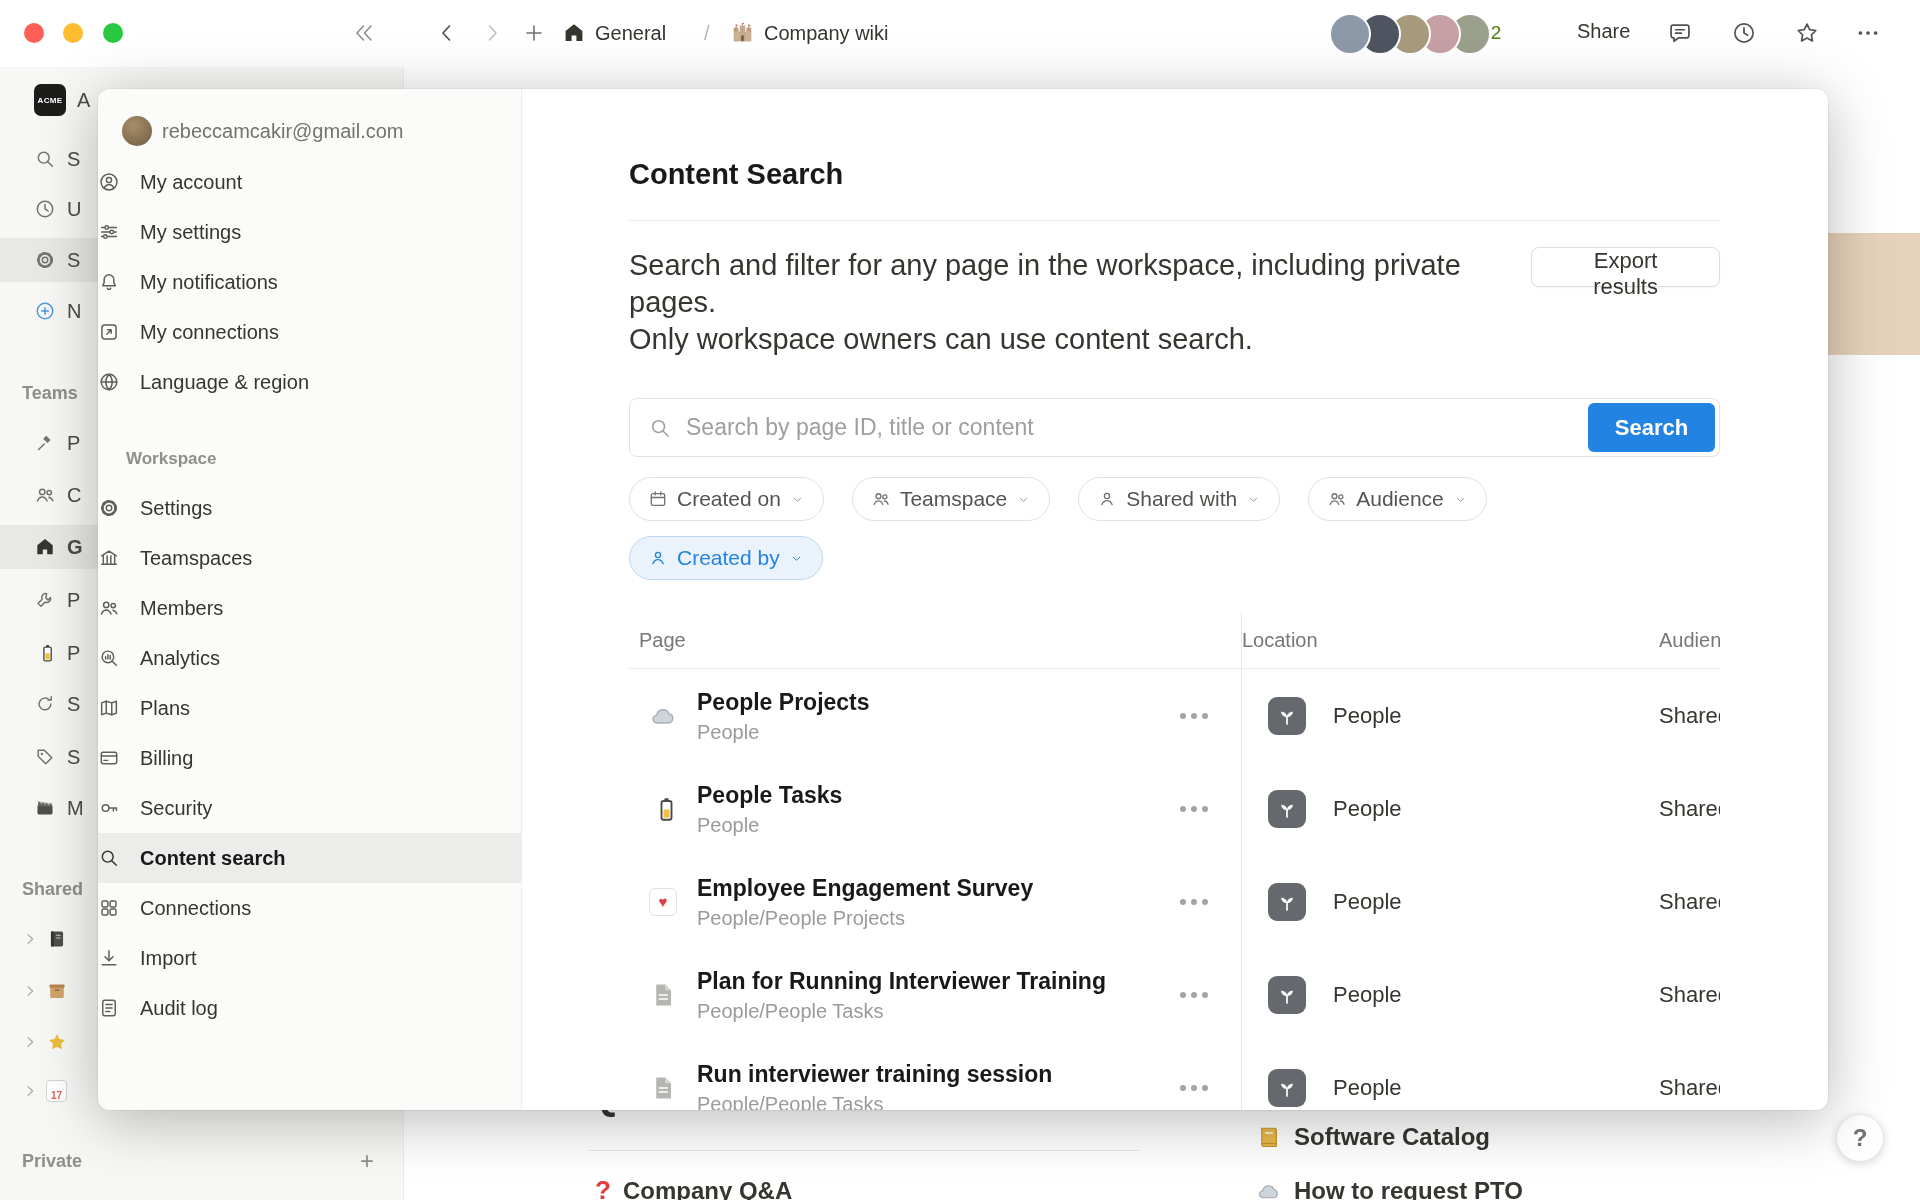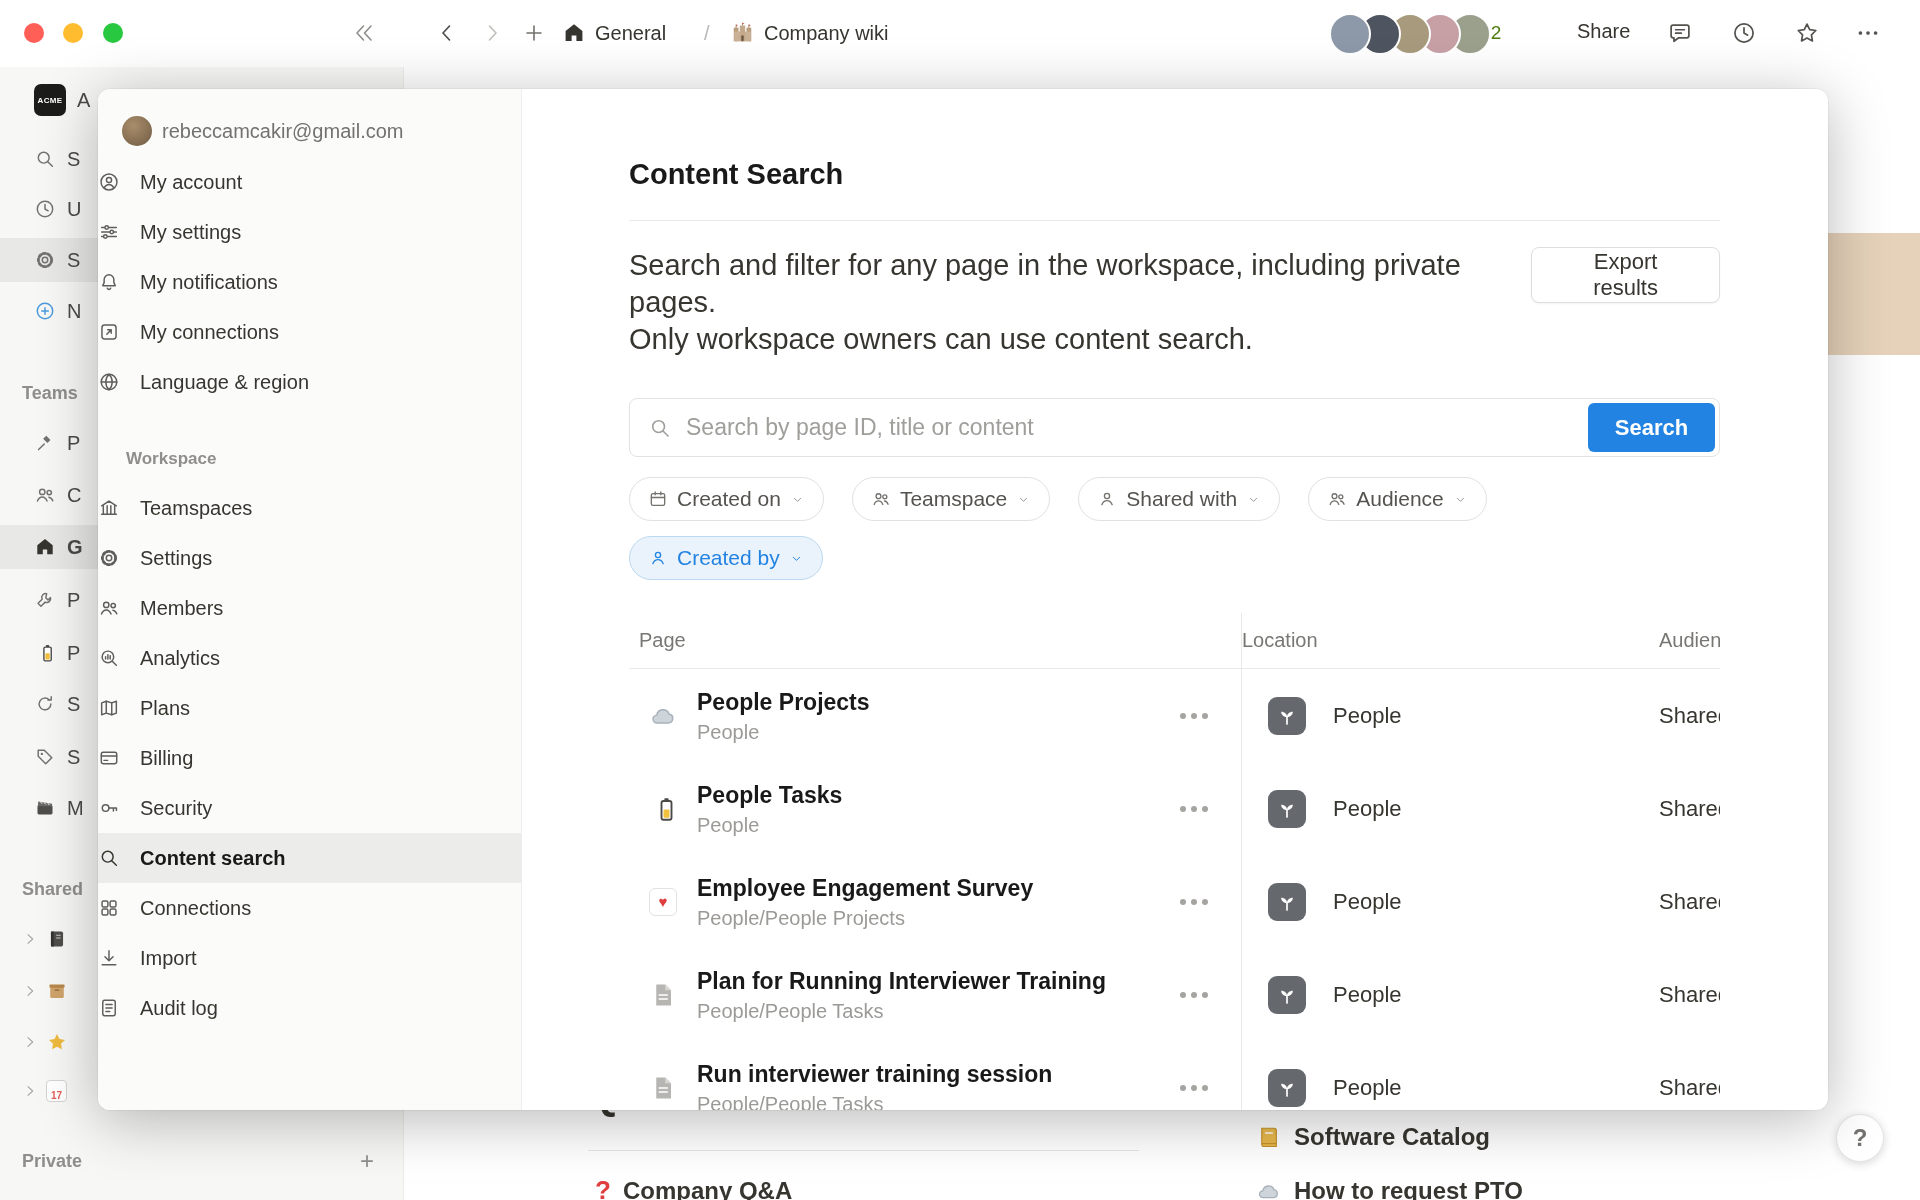--- a/index.html
+++ b/index.html
@@ -38,21 +38,21 @@
   .ms-row .ic { width:22px; height:22px; color:#5f5e5b; }
   .ms-row.selected { background:#ececea; font-weight:600; color:#191919; }
   .ms-label { height:28px; margin-top:38px; display:flex; align-items:center; padding-left:28px; font-size:17px; font-weight:600; color:#8f8e8a; }
   .ms-gap { height:10px; }
 
   #modal-main { flex:1; padding:0 108px 0 107px; }
   #cs-title { margin-top:66px; font-size:29px; line-height:38px; font-weight:700; color:#191919; }
   .hr { margin-top:27px; height:1px; background:#e9e9e7; }
   .desc-row { margin-top:26px; display:flex; justify-content:space-between; align-items:flex-start; }
   .desc { font-size:29px; line-height:37px; color:#37352f; }
-  .export-btn { height:56px; padding:0 28px; border:1px solid #dfdedc; border-radius:8px; background:#fff; font-size:22px; color:#37352f; box-shadow:0 1px 2px rgba(0,0,0,0.05); cursor:pointer; font-family:inherit; }
+  .export-btn { height:40px; padding:0 28px; border:1px solid #dfdedc; border-radius:8px; background:#fff; font-size:22px; color:#37352f; box-shadow:0 1px 2px rgba(0,0,0,0.05); cursor:pointer; font-family:inherit; }
   .search-box { margin-top:40px; position:relative; height:59px; }
   .search-box input { width:100%; height:59px; border:1px solid #e3e2e0; border-radius:8px; padding:0 145px 0 56px; font-size:23px; color:#37352f; font-family:inherit; outline:none; }
   .search-box input::placeholder { color:#9f9e9b; }
   .search-box .in-ic { position:absolute; left:19px; top:18px; width:24px; height:24px; color:#9f9e9b; }
   .search-go { position:absolute; right:5px; top:5px; bottom:5px; width:127px; border:none; border-radius:6px; background:#2383e2; color:#fff; font-size:22px; font-weight:600; font-family:inherit; cursor:pointer; }
   .chip-row { margin-top:20px; display:flex; gap:28px; }
   .chip { height:44px; border:1px solid #e2e1df; border-radius:22px; display:flex; align-items:center; padding:0 18px; gap:9px; font-size:21px; color:#55534f; cursor:pointer; background:#fff; }
   .chip .ic { width:20px; height:20px; color:#73726e; }
   .chip .chev { width:15px; height:15px; color:#9b9a97; }
   .chip.active { background:#eaf3fb; border-color:#bcd9f1; color:#2383e2; }
@@ -450,35 +450,35 @@
           </svg>
         </span>
       <span>Language &amp; region</span>
     </div>
 
     <div class="ms-label">Workspace</div>
     <div class="ms-gap"></div>
 
     <div class="ms-row">
       <span class="ic">
-          <svg class="s" viewBox="0 0 24 24">
-            <path d="M4 9.6L12 4.4l8 5.2"></path>
-            <path d="M5.8 9.6v8.6M10 9.6v8.6M14 9.6v8.6M18.2 9.6v8.6M4 18.8h16"></path>
-          </svg>
-        </span>
-      <span>Teamspaces</span>
-    </div>
-    <div class="ms-row">
-      <span class="ic">
           <svg viewBox="0 0 24 24" fill="none" stroke="currentColor" stroke-linecap="round">
             <circle cx="12" cy="12" r="7.2" stroke-width="3.1" stroke-dasharray="2.8 2.45"></circle>
             <circle cx="12" cy="12" r="3" stroke-width="1.6"></circle>
           </svg>
         </span>
       <span>Settings</span>
+    </div>
+    <div class="ms-row">
+      <span class="ic">
+          <svg class="s" viewBox="0 0 24 24">
+            <path d="M4 9.6L12 4.4l8 5.2"></path>
+            <path d="M5.8 9.6v8.6M10 9.6v8.6M14 9.6v8.6M18.2 9.6v8.6M4 18.8h16"></path>
+          </svg>
+        </span>
+      <span>Teamspaces</span>
     </div>
     <div class="ms-row">
       <span class="ic">
           <svg class="s" viewBox="0 0 24 24">
             <circle cx="9" cy="8.6" r="2.9"></circle>
             <path d="M3.8 18.6c1.1-2.9 3-4.4 5.2-4.4s4.1 1.5 5.2 4.4"></path>
             <circle cx="16.6" cy="9.4" r="2.4"></circle>
             <path d="M16.2 14.4c1.9.2 3.4 1.5 4.3 3.9"></path>
           </svg>
         </span>

